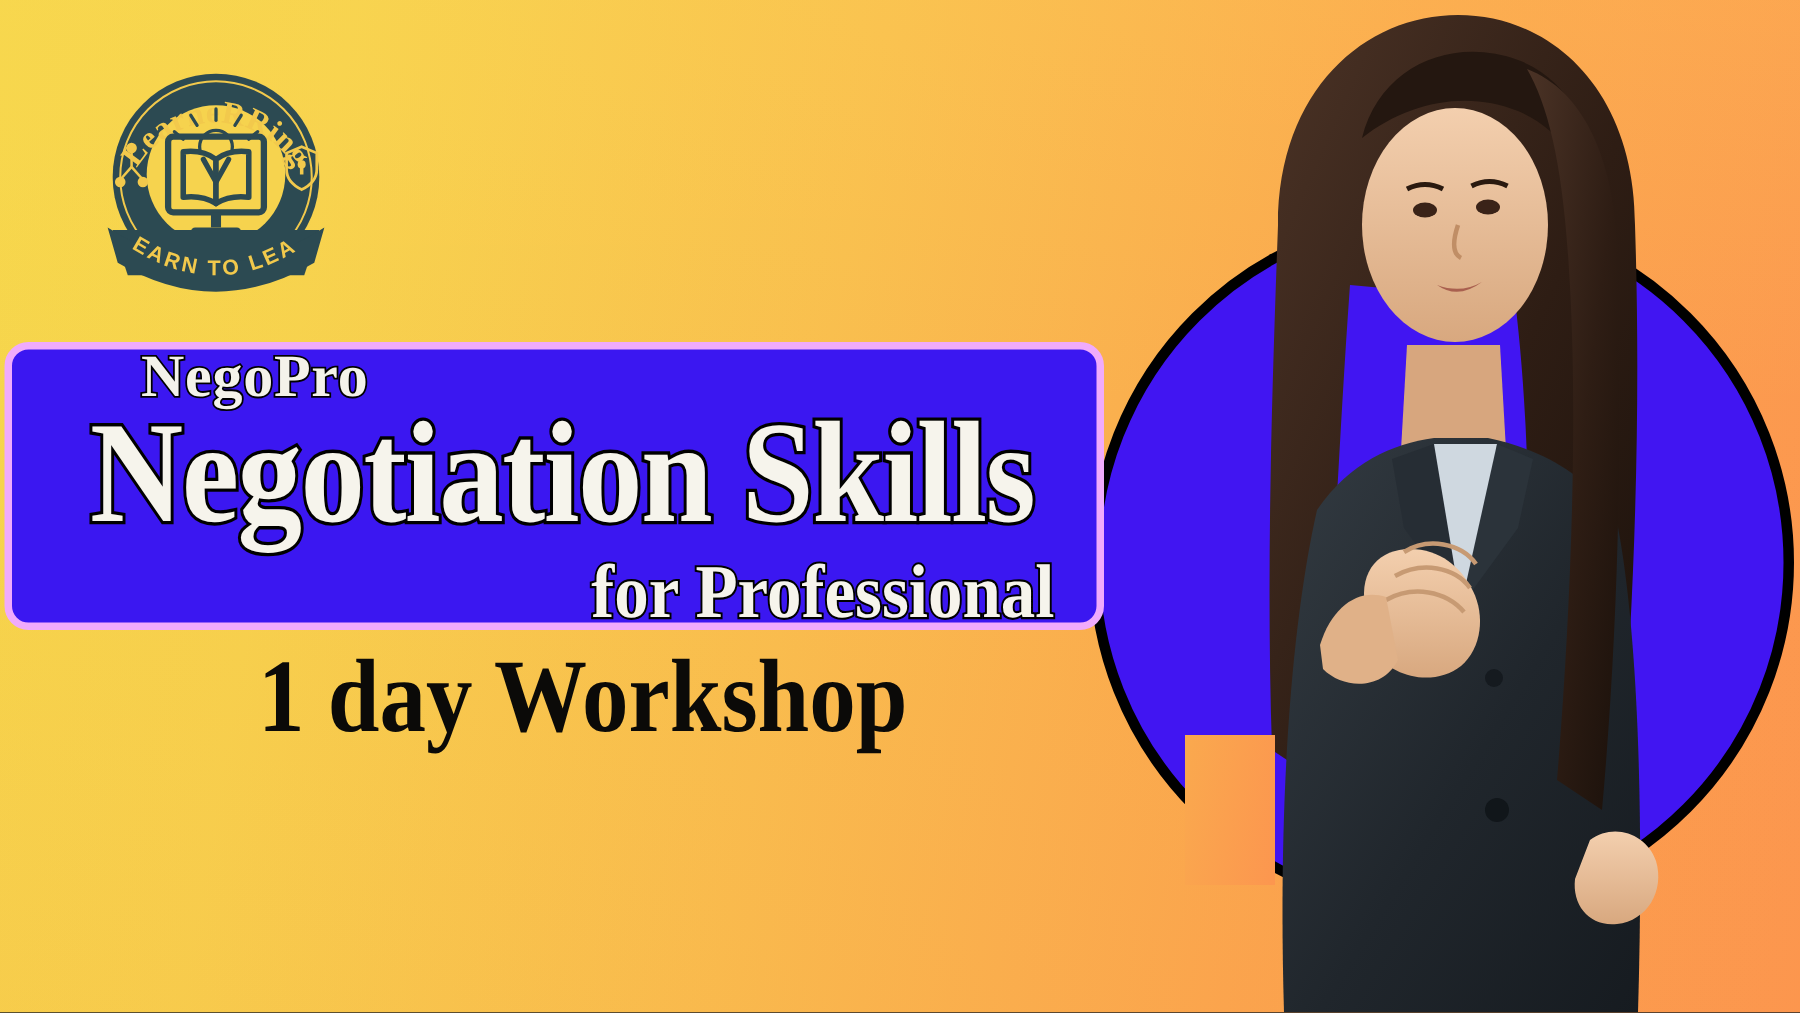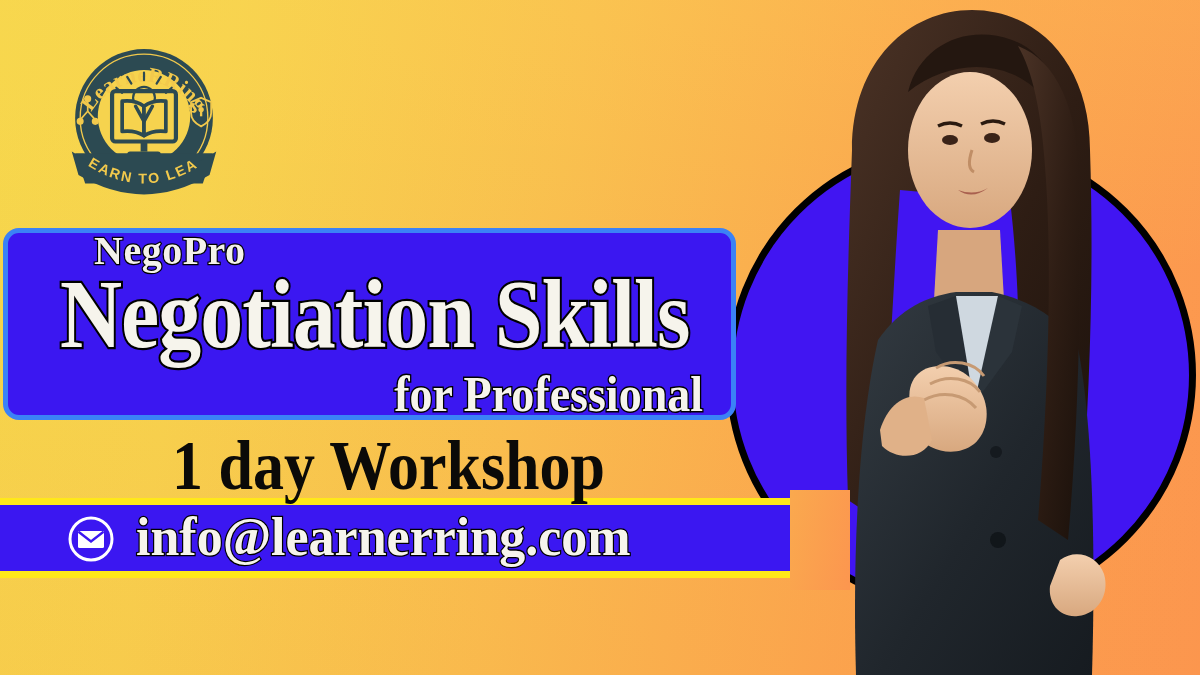--- a/index.html
+++ b/index.html
@@ -21,21 +21,21 @@
   
   .circle-wrap{position:absolute;left:726px;top:140px;width:470px;height:470px;}
   .blue-circle{position:absolute;inset:0;border-radius:50%;
        background:#4115F2;border:7px solid #000;box-sizing:border-box;}
   .photo{position:absolute;left:760px;top:0px;width:420px;height:675px;overflow:hidden;}
   .photo svg{display:block;}
 
   
   .title-block{
     position:absolute;left:3px;top:228px;width:733px;height:192px;
-    background:#3B17F1;border:5px solid #3b82f6;border-radius:16px;box-sizing:border-box;
+    background:#3B17F1;border:5px solid #f0abfc;border-radius:16px;box-sizing:border-box;
     z-index:5;
   }
   .kicker{
     position:absolute;left:86px;top:-6px;
     font-size:40px;font-weight:700;letter-spacing:.5px;
     color:#F4F2EA;
     -webkit-text-stroke:2.4px #000;paint-order:stroke fill;
     font-family:"Liberation Serif",serif;
   }
   .headline{
@@ -222,28 +222,15 @@
   </div>
 
   <div class="title-block">
     <div class="kicker">NegoPro</div>
     <div class="headline">Negotiation Skills</div>
     <div class="subhead">for Professional</div>
   </div>
 
   <div class="workshop">1 day Workshop</div>
 
-  <div class="email-bar">
-    <div class="email-line-top"></div>
-    <div class="email-body"></div>
-    <div class="email-line-bot"></div>
-    <div class="env-icon">
-      <svg viewBox="0 0 46 46" xmlns="http://www.w3.org/2000/svg">
-        <circle cx="23" cy="23" r="21" fill="#3B17F1" stroke="#FFFFFF" stroke-width="3"></circle>
-        <rect x="10" y="15" width="26" height="17" rx="1.5" fill="#FFFFFF"></rect>
-        <path d="M10.5 15.8 L23 25.5 L35.5 15.8" fill="none" stroke="#3B17F1" stroke-width="2.4"></path>
-      </svg>
-    </div>
-    <div class="email-text">info@learnerring.com</div>
-  </div>
   <div class="bar-mask"></div>
 
 </div>
 
 </body></html>

